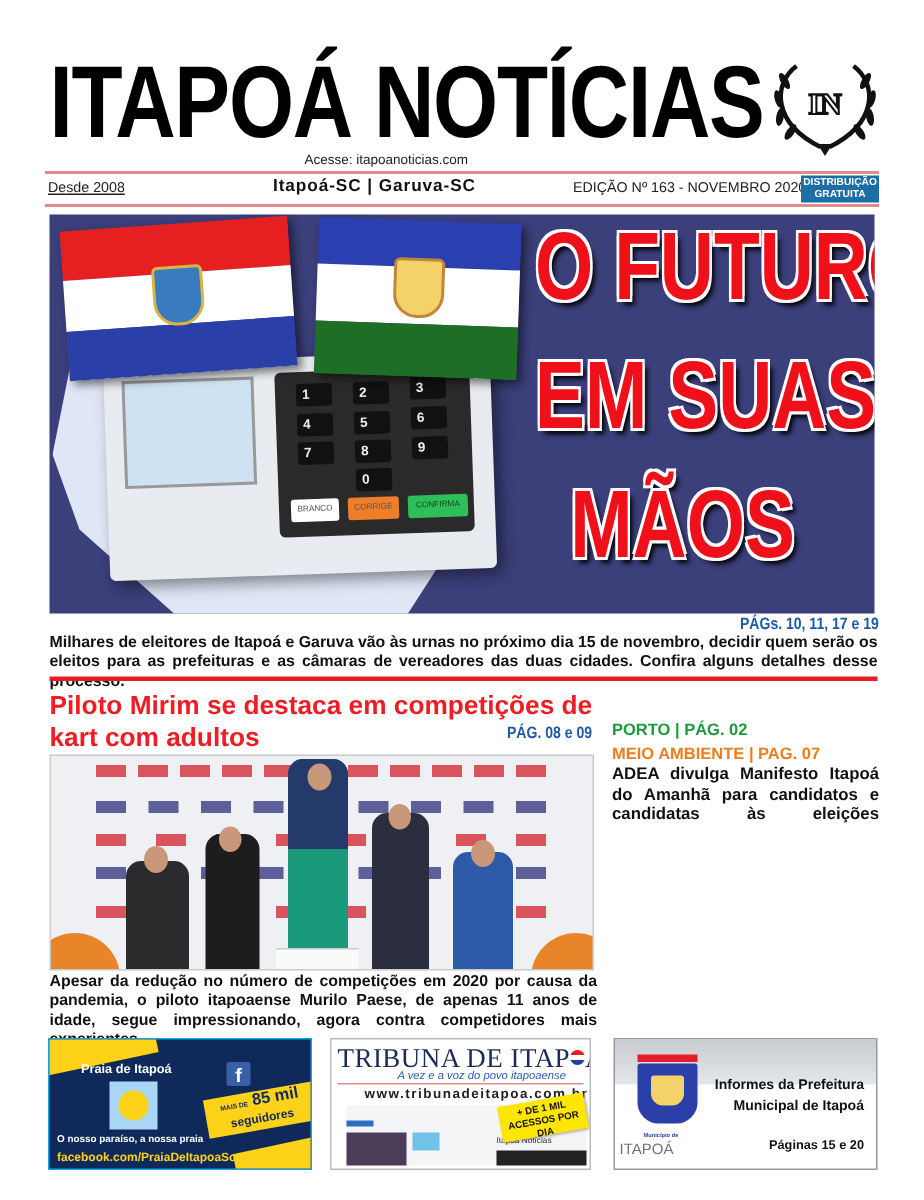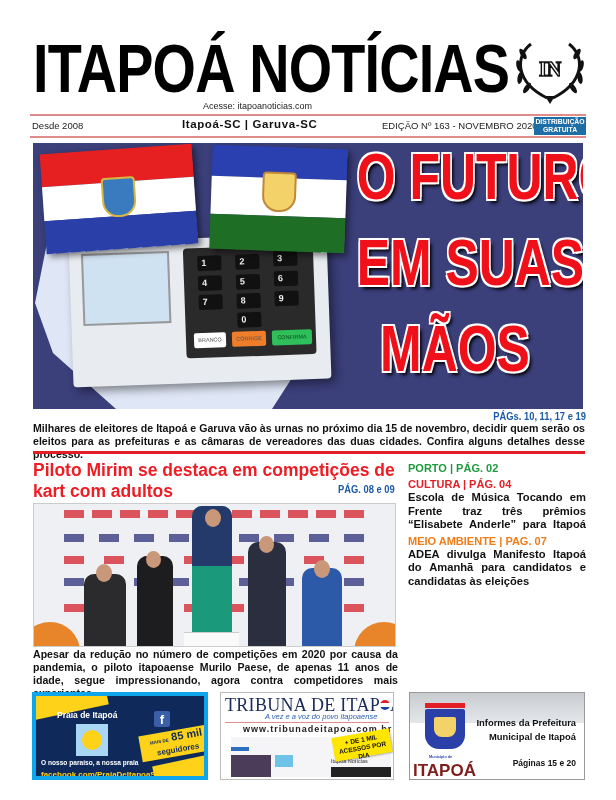--- a/index.html
+++ b/index.html
@@ -9,21 +9,21 @@
     
     .masthead { position: absolute; left: 33px; top: 30px; width: 550px; height: 80px; }
     .mast-title { position: absolute; left: 0; top: 4px; font-family: "Liberation Sans", sans-serif;
       font-weight: 700; font-size: 68px; letter-spacing: -1px; line-height: 1; transform: scaleX(0.82);
       transform-origin: left top; white-space: nowrap; color: #000; }
     .mast-url { position: absolute; left: 170px; top: 71px; font-size: 9px; color: #222; }
     .logo-in { position: absolute; left: 476px; top: 6px; width: 82px; height: 70px; }
 
     .rule { position: absolute; left: 30px; width: 556px; height: 2px; background: #e08c8c; }
     .info-bar { position: absolute; left: 30px; top: 117px; width: 556px; height: 18px; font-size: 9.5px; }
-    .info-bar .since { position: absolute; left: 2px; top: 3px; color: #222; }
+    .info-bar .since { position: absolute; left: 2px; top: 3px; color: #222; text-decoration: underline; }
     .info-bar .cities { position: absolute; left: 152px; top: 1px; font-weight: 700; font-size: 11.5px; letter-spacing: 0.6px; }
     .info-bar .edition { position: absolute; left: 352px; top: 3px; color: #222; }
     .dist-badge { position: absolute; right: 0; top: 0; width: 52px; height: 18px; background: #1d6ea6;
       color: #fff; font-weight: 700; font-size: 6.8px; line-height: 8px; text-align: center; padding-top: 1px; }
 
     
     .hero { position: absolute; left: 33px; top: 143px; width: 550px; height: 266px; background: #3b3f7a; overflow: hidden; }
     .hero-map { position: absolute; left: -10px; top: 90px; width: 300px; height: 200px; background: #dfe6f5;
       clip-path: polygon(8% 5%, 30% 0%, 45% 10%, 70% 5%, 90% 20%, 95% 60%, 80% 95%, 40% 100%, 25% 80%, 10% 60%, 4% 35%); }
     .flag { position: absolute; box-shadow: 3px 3px 6px rgba(0,0,0,0.5); }
@@ -68,21 +68,21 @@
 
     
     .briefs { position: absolute; left: 408px; top: 462px; width: 178px; }
     .brief { margin-bottom: 3px; }
     .brief-tag { font-weight: 700; font-size: 11px; line-height: 13px; }
     .brief-text { font-weight: 700; font-size: 11.2px; line-height: 13.6px; color: #111; text-align: justify; }
     .brief:nth-child(2) .brief-text { text-align-last: justify; }
 
     
     .ad { position: absolute; top: 692px; height: 88px; overflow: hidden; }
-    .ad-praia { left: 32px; width: 176px; background: #0f2a5a; border: 4px solid #0ea5e9; }
+    .ad-praia { left: 32px; width: 176px; background: #0f2a5a; border: 1px solid #0ea5e9; }
     .ad-praia .corner { position: absolute; left: -20px; top: -18px; width: 90px; height: 36px; background: #ffd21a; transform: rotate(-12deg); }
     .ad-praia .title { position: absolute; left: 21px; top: 14px; color: #fff; font-weight: 700; font-size: 8.5px; }
     .ad-praia .sun { position: absolute; left: 40px; top: 28px; width: 32px; height: 32px; background: #a9d6f5; }
     .ad-praia .sun::after { content: ""; position: absolute; left: 6px; top: 6px; width: 20px; height: 20px; border-radius: 50%; background: #ffd21a; }
     .ad-praia .fb { position: absolute; left: 118px; top: 15px; width: 16px; height: 16px; background: #3b5ea9; color: #fff; font-weight: 700; font-size: 13px; text-align: center; line-height: 17px; border-radius: 2px; }
     .ad-praia .ribbon { position: absolute; left: 104px; top: 34px; width: 74px; height: 26px; background: #ffd21a; transform: rotate(-10deg); color: #0f2a5a; font-weight: 700; text-align: center; }
     .ad-praia .ribbon .r1 { font-size: 11px; line-height: 12px; display: block; }
     .ad-praia .ribbon .r2 { font-size: 8px; line-height: 10px; display: block; }
     .ad-praia .ribbon .mais { font-size: 4.5px; }
     .ad-praia .slogan { position: absolute; left: 5px; top: 63px; color: #fff; font-weight: 700; font-size: 6.6px; }
@@ -104,21 +104,21 @@
     .ad-tribuna .sticker { position: absolute; left: 112px; top: 40px; width: 58px; height: 24px; background: #ffe600; transform: rotate(-10deg);
       font-weight: 700; font-size: 6.5px; line-height: 8px; text-align: center; padding-top: 3px; color: #111; box-shadow: 1px 1px 2px rgba(0,0,0,0.3); }
 
     .ad-prefeitura { left: 409px; width: 176px; background: #fff; border: 1px solid #999; }
     .ad-prefeitura .sky { position: absolute; left: 0; top: 0; width: 176px; height: 30px; background: linear-gradient(#c8ccd0, #e4e7ea); }
     .ad-prefeitura .shield { position: absolute; left: 15px; top: 10px; width: 40px; height: 50px; }
     .ad-prefeitura .shield .bar { height: 5px; background: #e41e26; margin-bottom: 1px; }
     .ad-prefeitura .shield .body { height: 40px; background: #2a3fa8; border-radius: 2px 2px 14px 14px; position: relative; }
     .ad-prefeitura .shield .body::after { content: ""; position: absolute; left: 9px; top: 8px; width: 22px; height: 20px; background: #f3d26a; border-radius: 2px 2px 8px 8px; }
     .ad-prefeitura .mun { position: absolute; left: 19px; top: 62px; font-size: 3.8px; color: #2a3fa8; font-weight: 700; }
-    .ad-prefeitura .city { position: absolute; left: 3px; top: 68px; font-weight: 700; font-size: 17px; color: #7f1d1d; }
+    .ad-prefeitura .city { position: absolute; left: 3px; top: 68px; font-weight: 400; font-size: 10px; color: #737373; }
     .ad-prefeitura .t1 { position: absolute; right: 8px; top: 23px; font-weight: 700; font-size: 9.4px; text-align: right; line-height: 14px; color: #111; }
     .ad-prefeitura .pg { position: absolute; right: 8px; top: 65px; font-weight: 700; font-size: 8.5px; color: #111; }
   </style>
 </head>
 <body>
 
 <div class="masthead">
   <div class="mast-title">ITAPOÁ NOTÍCIAS</div>
   <div class="mast-url">Acesse: itapoanoticias.com</div>
   <svg class="logo-in" viewBox="0 0 82 70">
@@ -265,25 +265,21 @@
   <div class="head" style="left:225px;top:32px;width:15px;height:17px;"></div>
   <div class="person" style="left:268px;width:40px;height:78px;background:#2c5aa8;"></div>
   <div class="head" style="left:280px;top:56px;width:16px;height:18px;"></div>
   <div class="umbrella" style="left:-14px;"></div>
   <div class="umbrella" style="left:320px;"></div>
 </div>
 <div class="kart-caption">Apesar da redução no número de competições em 2020 por causa da pandemia, o piloto itapoaense Murilo Paese, de apenas 11 anos de idade, segue impressionando, agora contra competidores mais experientes.</div>
 
 <div class="briefs">
   <div class="brief">
-    <div class="brief-tag" style="color:#1e9a3c;">PORTO | PÁG. 02</div>
-  </div>
-  <div class="brief">
-    <div class="brief-tag" style="color:#e41e26;">CULTURA | PÁG. 04</div>
-    <div class="brief-text">Escola de Música Tocando em Frente traz três prêmios “Elisabete Anderle” para Itapoá</div>
+    <div class="brief-tag" style="color:#1e9a3c;margin-top:19px;">PORTO | PÁG. 02</div>
   </div>
   <div class="brief">
     <div class="brief-tag" style="color:#f07d1a;">MEIO AMBIENTE | PAG. 07</div>
     <div class="brief-text">ADEA divulga Manifesto Itapoá do Amanhã para candidatos e candidatas às eleições</div>
   </div>
 </div>
 
 <div class="ad ad-praia">
   <div class="corner"></div>
   <div class="bottom-yellow"></div>

